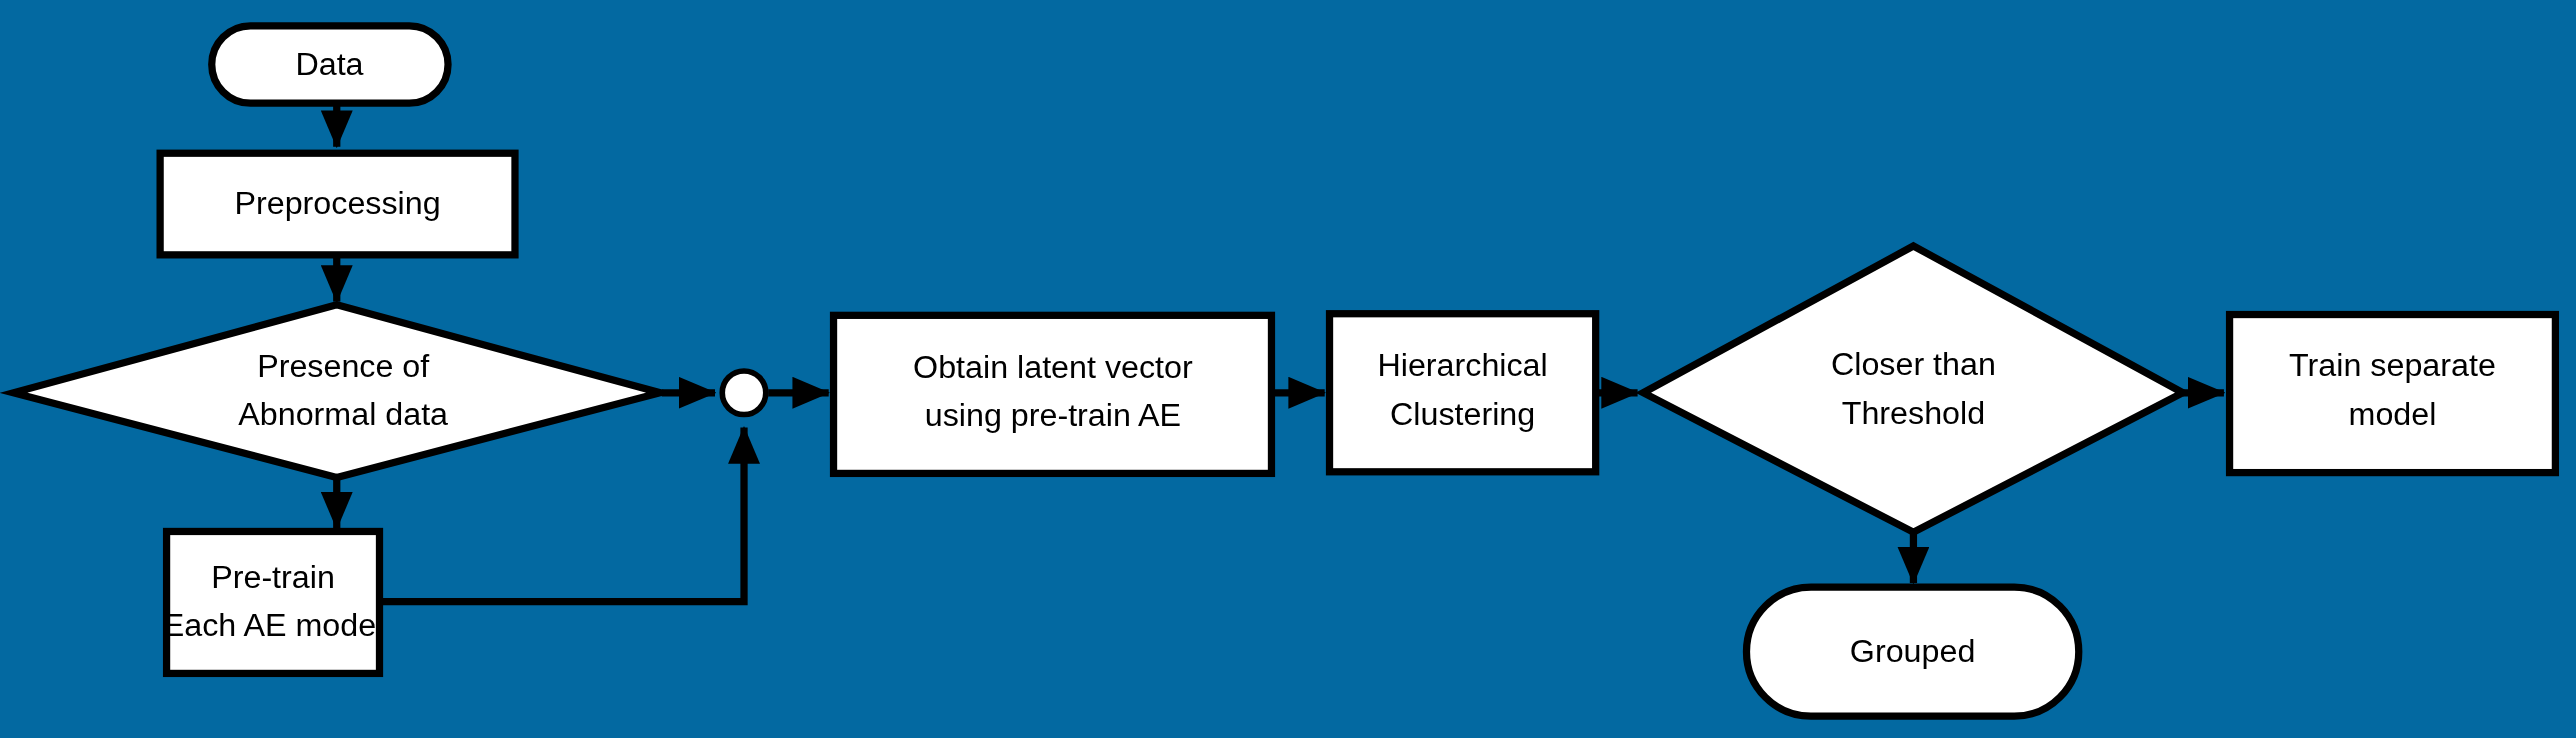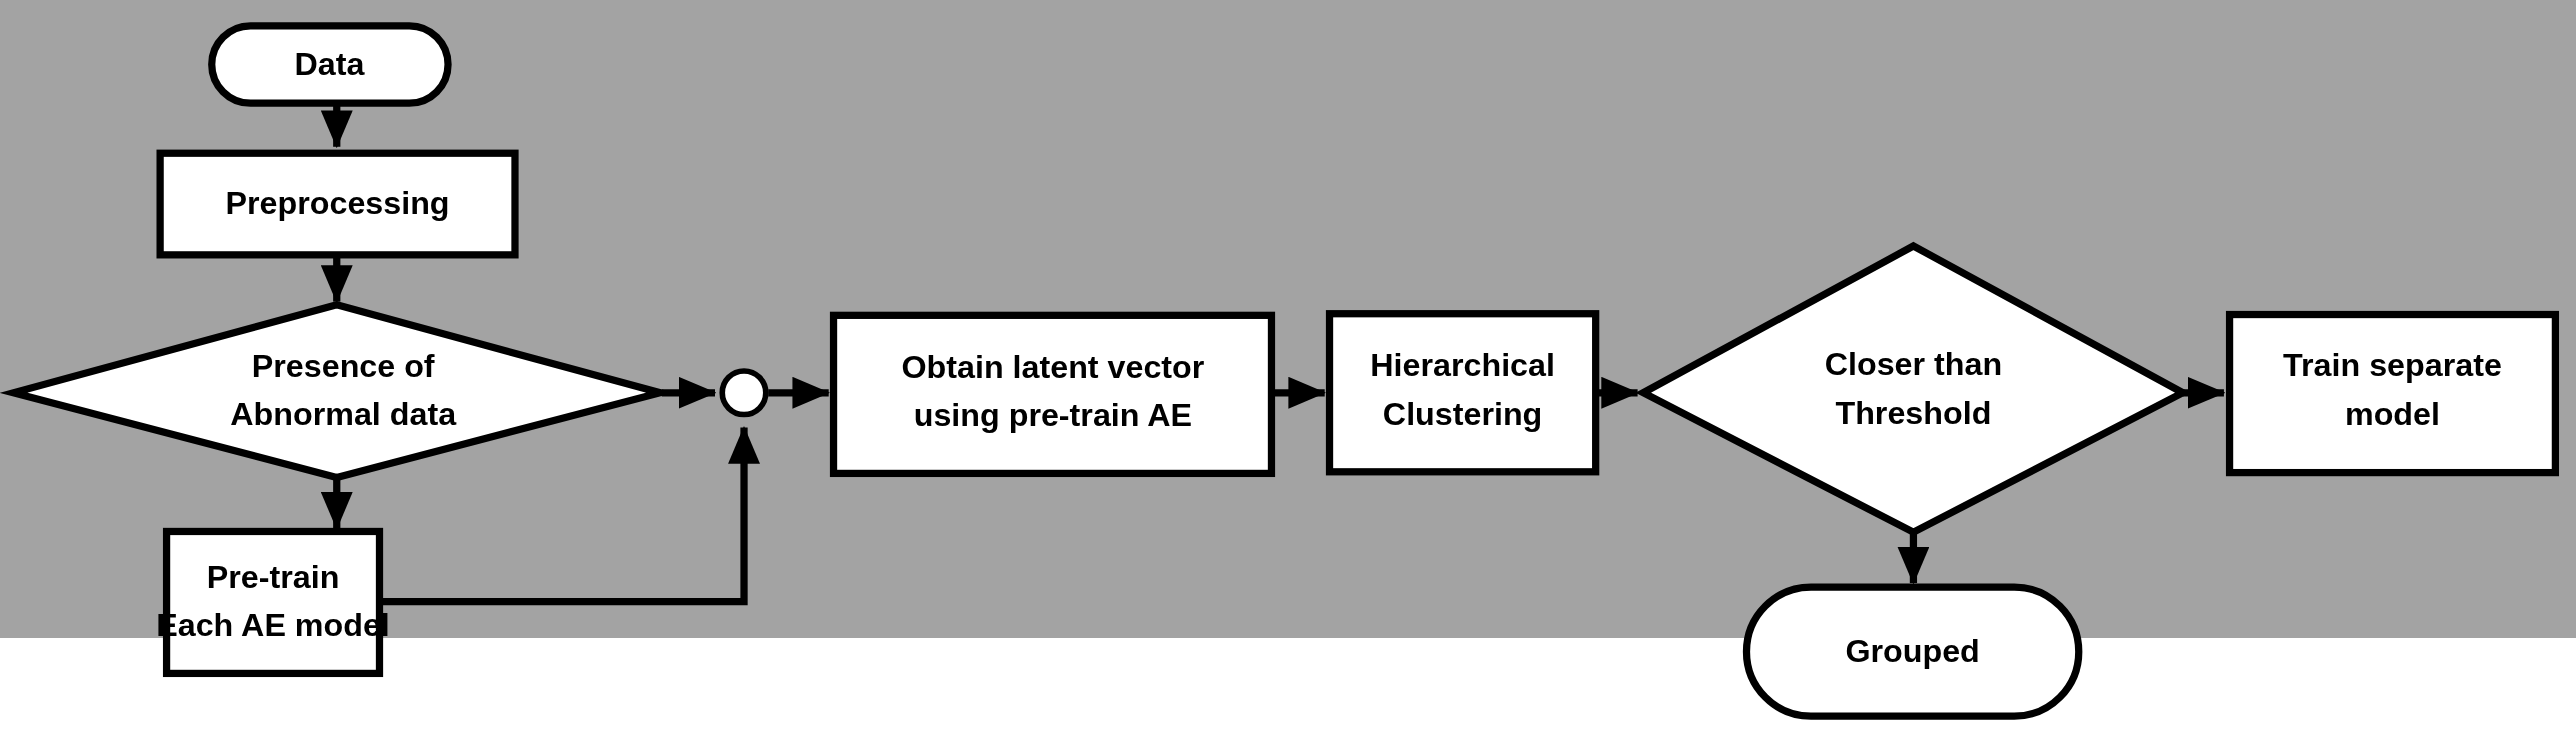--- a/index.html
+++ b/index.html
@@ -8,23 +8,22 @@
     background: #ffffff;
   }
   body {
     width: 2576px;
     height: 746px;
     font-family: "Liberation Sans", sans-serif;
   }
   #flowchart-root {
     position: relative;
     width: 2576px;
-    height: 638px;
-    background: #a3a3a3;
-    font-weight: bold;
+    height: 738px;
+    background: #0369a1;
   }
   svg.diagram {
     display: block;
     width: 2576px;
     height: 746px;
   }
   .shape-outline {
     fill: #ffffff;
     stroke: #000000;
     stroke-width: 9;

